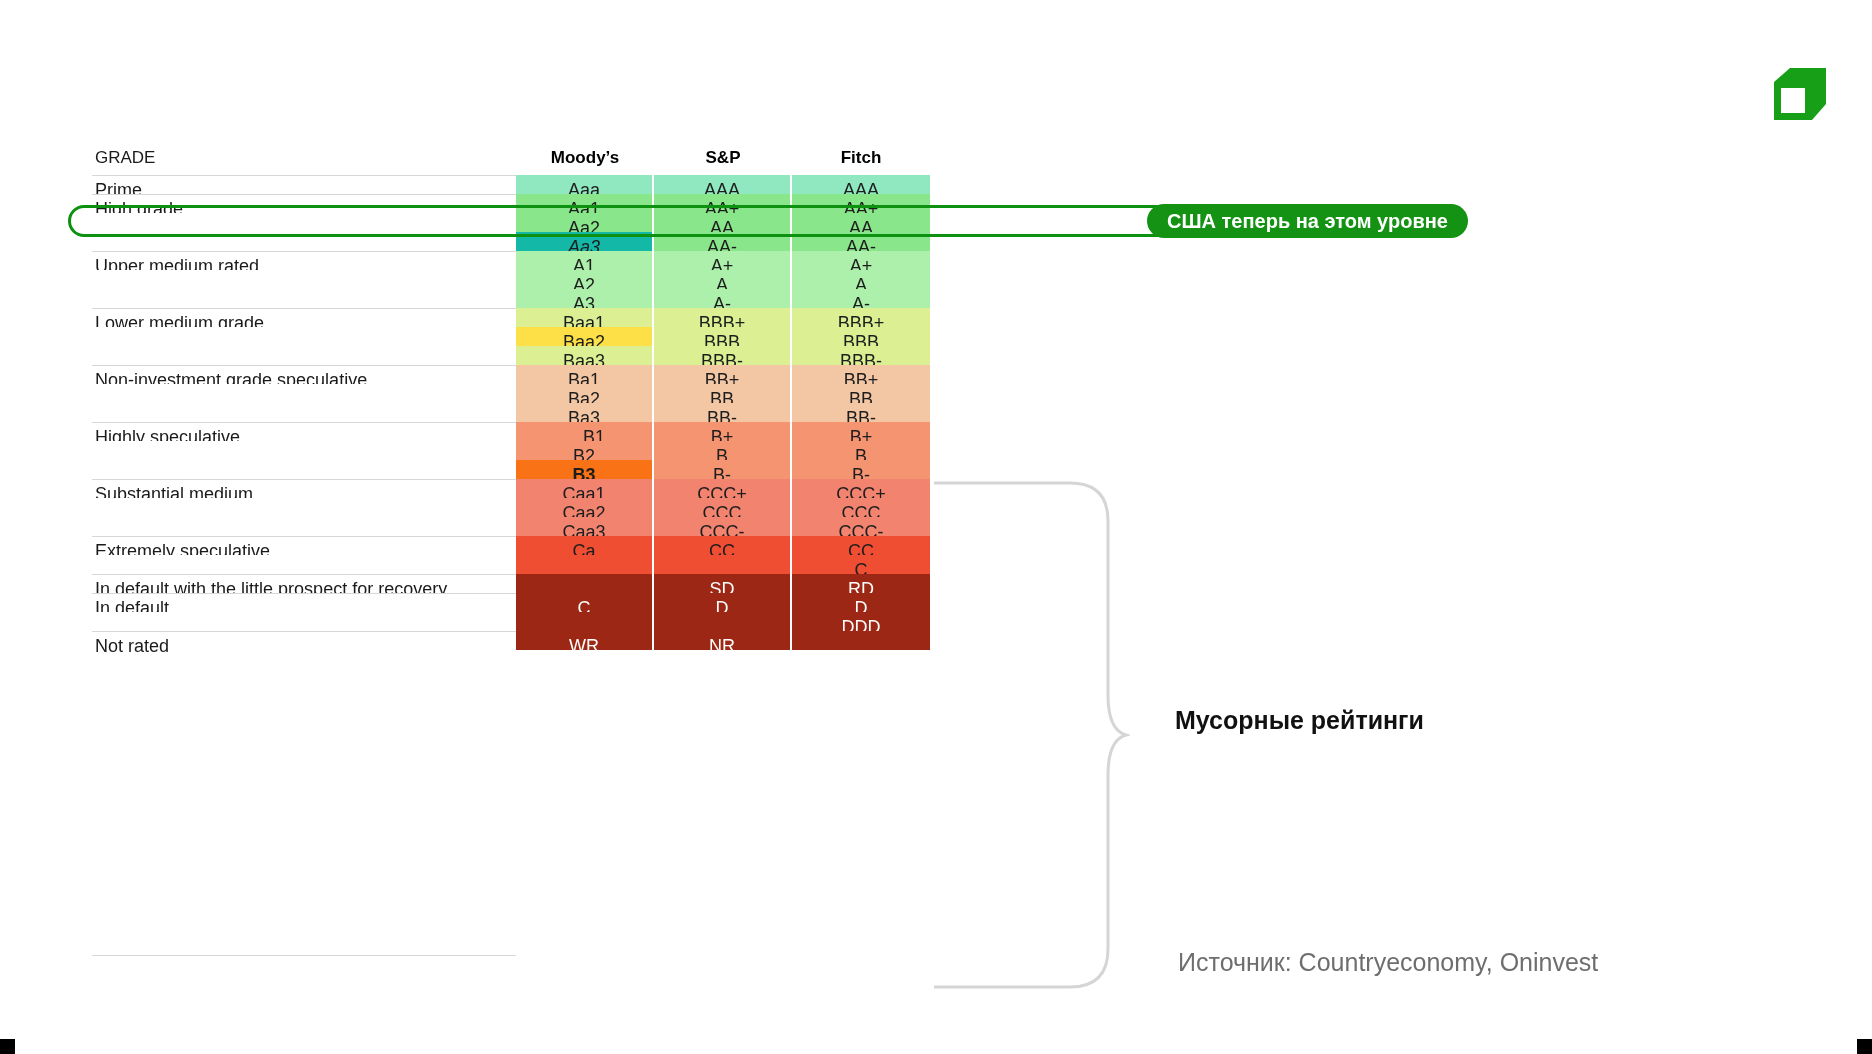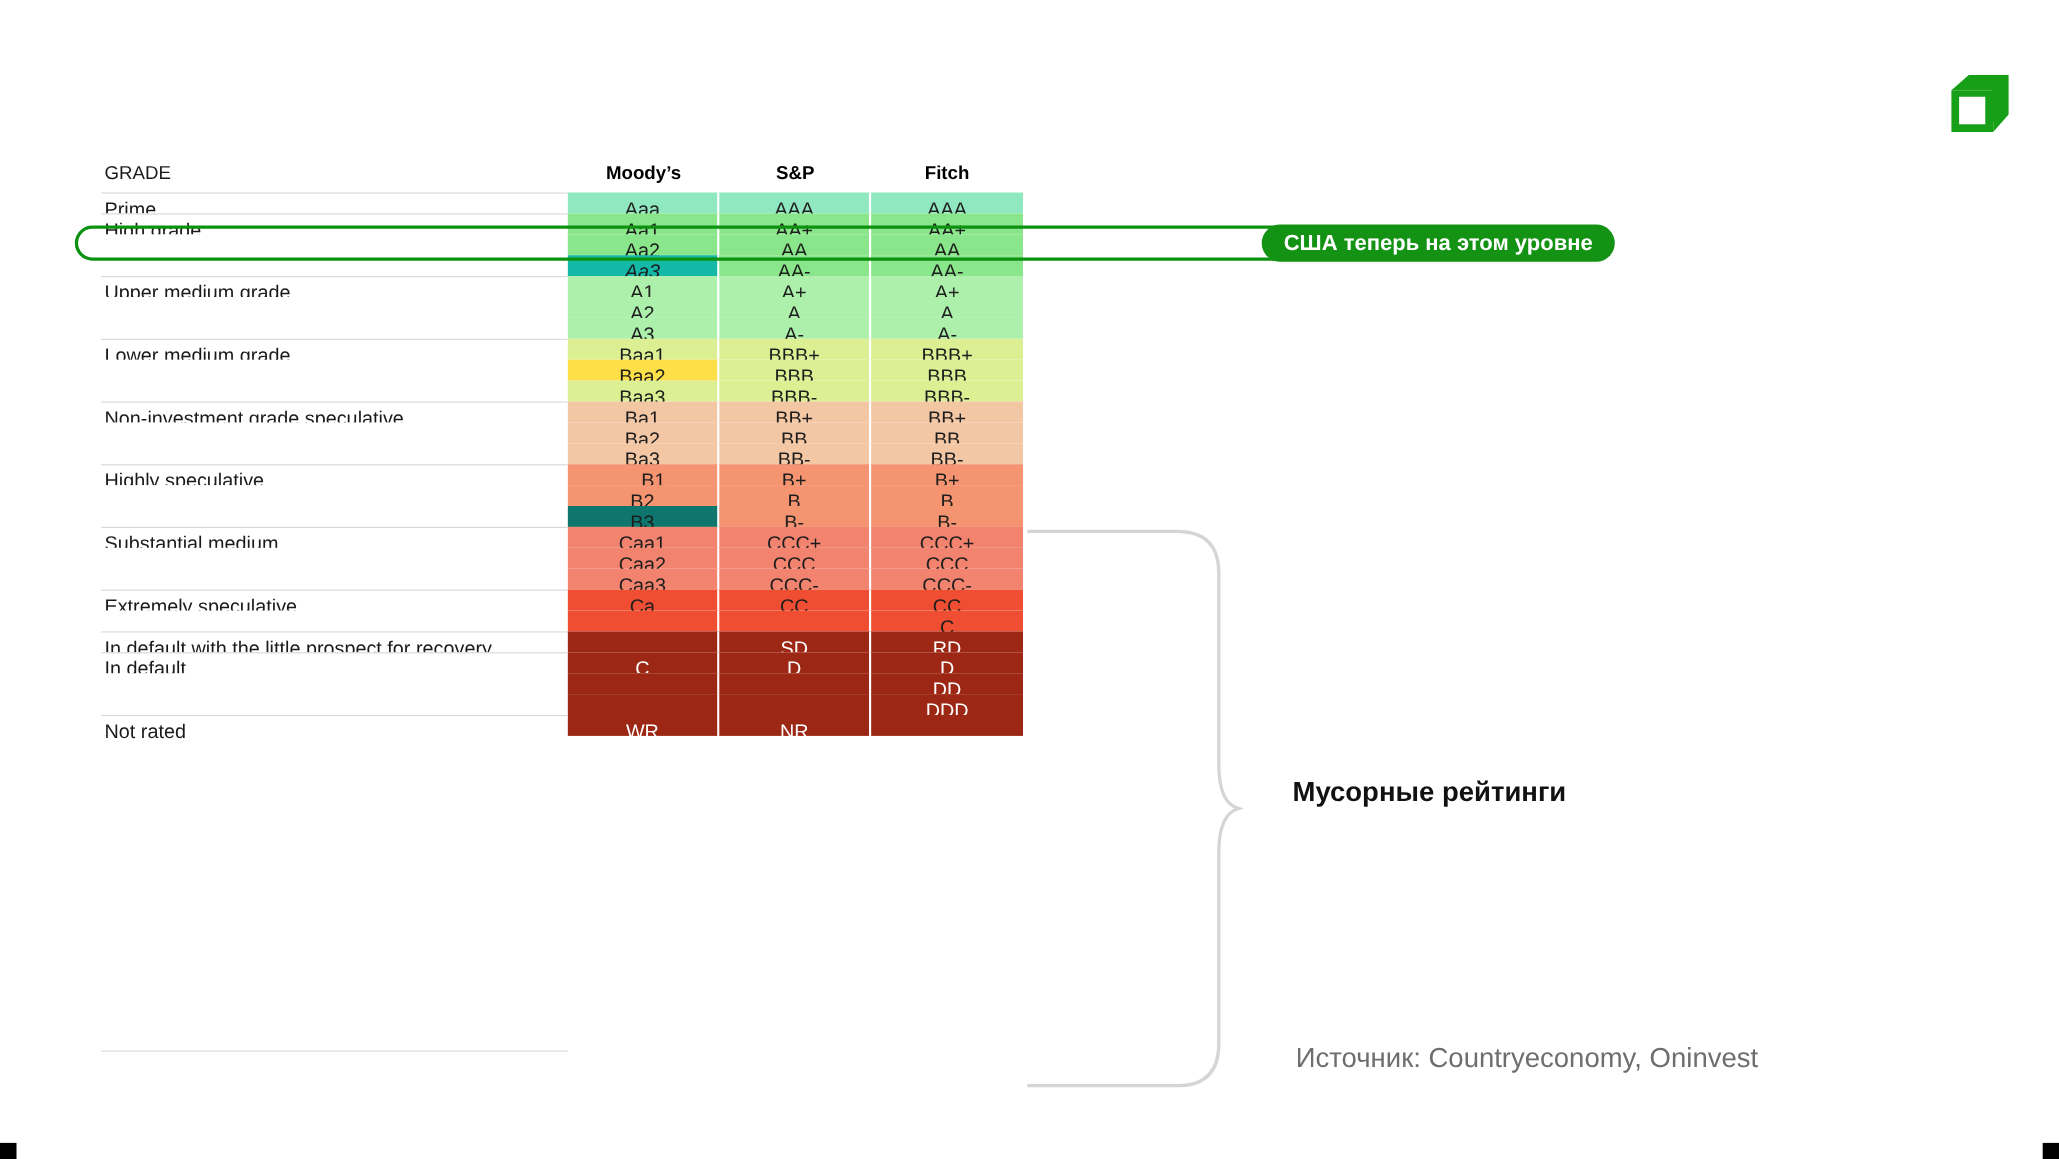--- a/index.html
+++ b/index.html
@@ -227,21 +227,21 @@
           <div class="sym last" style="background: rgb(138, 230, 138);">AA</div>
         </div>
         <div class="rrow">
           <div class="grade-cell"></div>
           <div class="sym" style="background: #14b8a6; font-style: italic;">Aa3</div>
           <div class="sym" style="background: rgb(138, 230, 138);">AA-</div>
           <div class="sym last" style="background: rgb(138, 230, 138);">AA-</div>
         </div>
         <div class="rrow">
           <div class="sep" style="top: 0px;"></div>
-          <div class="grade-cell">Upper medium grade</div>
+          <div class="grade-cell">Upper medium rated</div>
           <div class="sym" style="background: rgb(173, 240, 171);">A1</div>
           <div class="sym" style="background: rgb(173, 240, 171);">A+</div>
           <div class="sym last" style="background: rgb(173, 240, 171);">A+</div>
         </div>
         <div class="rrow">
           <div class="grade-cell"></div>
           <div class="sym" style="background: rgb(173, 240, 171);">A2</div>
           <div class="sym" style="background: rgb(173, 240, 171);">A</div>
           <div class="sym last" style="background: rgb(173, 240, 171);">A</div>
         </div>
@@ -297,21 +297,21 @@
           <div class="sym last" style="background: rgb(245, 148, 113);">B+</div>
         </div>
         <div class="rrow">
           <div class="grade-cell"></div>
           <div class="sym" style="background: rgb(245, 148, 113);">B2</div>
           <div class="sym" style="background: rgb(245, 148, 113);">B</div>
           <div class="sym last" style="background: rgb(245, 148, 113);">B</div>
         </div>
         <div class="rrow">
           <div class="grade-cell"></div>
-          <div class="sym" style="background: #0f766e;">B3</div>
+          <div class="sym" style="background: #f97316; font-weight: bold;">B3</div>
           <div class="sym" style="background: rgb(245, 148, 113);">B-</div>
           <div class="sym last" style="background: rgb(245, 148, 113);">B-</div>
         </div>
         <div class="rrow">
           <div class="sep" style="top: 0px;"></div>
           <div class="grade-cell">Substantial medium</div>
           <div class="sym" style="background: rgb(242, 131, 111);">Caa1</div>
           <div class="sym" style="background: rgb(242, 131, 111);">CCC+</div>
           <div class="sym last" style="background: rgb(242, 131, 111);">CCC+</div>
         </div>
@@ -346,26 +346,20 @@
           <div class="sym" style="background: rgb(156, 39, 20);"></div>
           <div class="sym" style="background: rgb(156, 39, 20);">SD</div>
           <div class="sym last" style="background: rgb(156, 39, 20);">RD</div>
         </div>
         <div class="rrow dark">
           <div class="sep" style="top: 0px;"></div>
           <div class="grade-cell">In default</div>
           <div class="sym" style="background: rgb(156, 39, 20);">C</div>
           <div class="sym" style="background: rgb(156, 39, 20);">D</div>
           <div class="sym last" style="background: rgb(156, 39, 20);">D</div>
-        </div>
-        <div class="rrow dark">
-          <div class="grade-cell"></div>
-          <div class="sym" style="background: rgb(156, 39, 20);"></div>
-          <div class="sym" style="background: rgb(156, 39, 20);"></div>
-          <div class="sym last" style="background: rgb(156, 39, 20);">DD</div>
         </div>
         <div class="rrow dark">
           <div class="grade-cell"></div>
           <div class="sym" style="background: rgb(156, 39, 20);"></div>
           <div class="sym" style="background: rgb(156, 39, 20);"></div>
           <div class="sym last" style="background: rgb(156, 39, 20);">DDD</div>
         </div>
         <div class="rrow dark">
           <div class="sep" style="top: 0px;"></div>
           <div class="grade-cell">Not rated</div>

